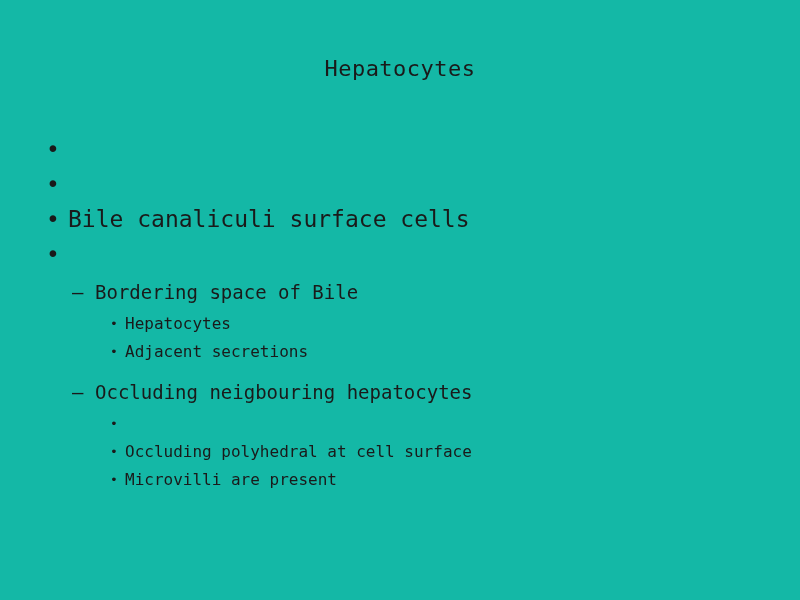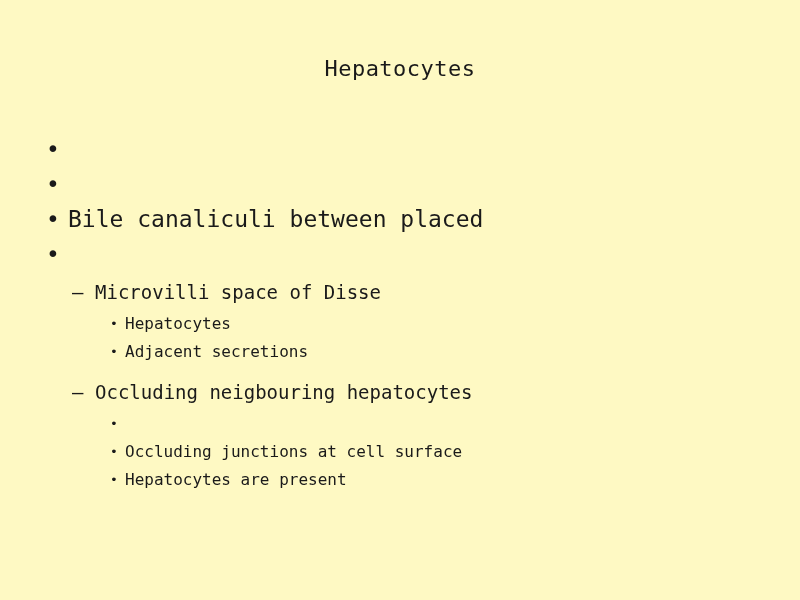--- a/index.html
+++ b/index.html
@@ -12,21 +12,21 @@
     background: #ffffff;
     font-family: "DejaVu Sans Mono", monospace;
     color: #1a1a1a;
     overflow: hidden;
   }
 
   .slide {
     position: relative;
     width: 800px;
     height: 600px;
-    background: #fef9c3;
+    background: #14b8a6;
     box-sizing: border-box;
   }
 
   .slide-title {
     position: absolute;
     top: 56px;
     left: 0;
     width: 800px;
     text-align: center;
     font-size: 22px;
@@ -113,31 +113,31 @@
     <div class="lvl1">
       <span class="marker">•</span>
     </div>
 
     <div class="lvl1">
       <span class="marker">•</span>
     </div>
 
     <div class="lvl1">
       <span class="marker">•</span>
-      <span>Bile canaliculi between placed</span>
+      <span>Bile canaliculi surface cells</span>
     </div>
 
     <div class="lvl1">
       <span class="marker">•</span>
     </div>
 
     <div class="group-l2">
       <div class="lvl2">
         <span class="marker">–</span>
-        <span>Microvilli space of Disse</span>
+        <span>Bordering space of Bile</span>
       </div>
 
       <div class="group-l3">
         <div class="lvl3">
           <span class="marker">•</span>
           <span>Hepatocytes</span>
         </div>
         <div class="lvl3">
           <span class="marker">•</span>
           <span>Adjacent secretions</span>
@@ -150,23 +150,23 @@
         <span class="marker">–</span>
         <span>Occluding neigbouring hepatocytes</span>
       </div>
 
       <div class="group-l3">
         <div class="lvl3">
           <span class="marker">•</span>
         </div>
         <div class="lvl3">
           <span class="marker">•</span>
-          <span>Occluding junctions at cell surface</span>
+          <span>Occluding polyhedral at cell surface</span>
         </div>
         <div class="lvl3">
           <span class="marker">•</span>
-          <span>Hepatocytes are present</span>
+          <span>Microvilli are present</span>
         </div>
       </div>
     </div>
 
   </div>
 </div>
 
 </body></html>

